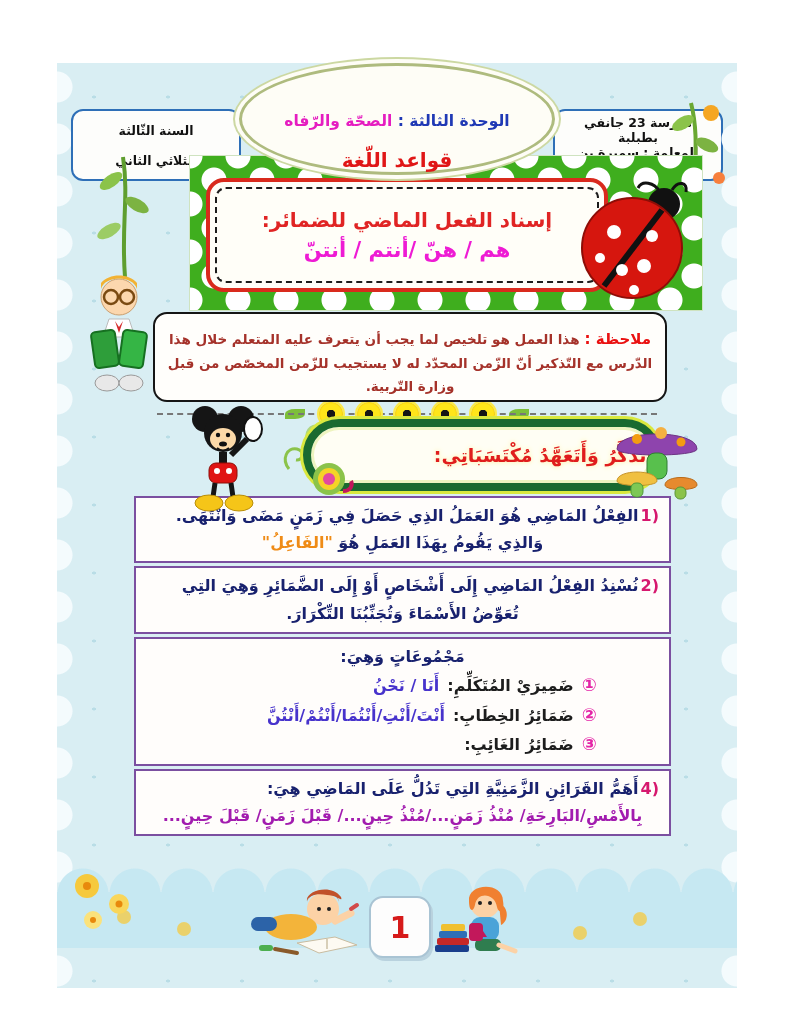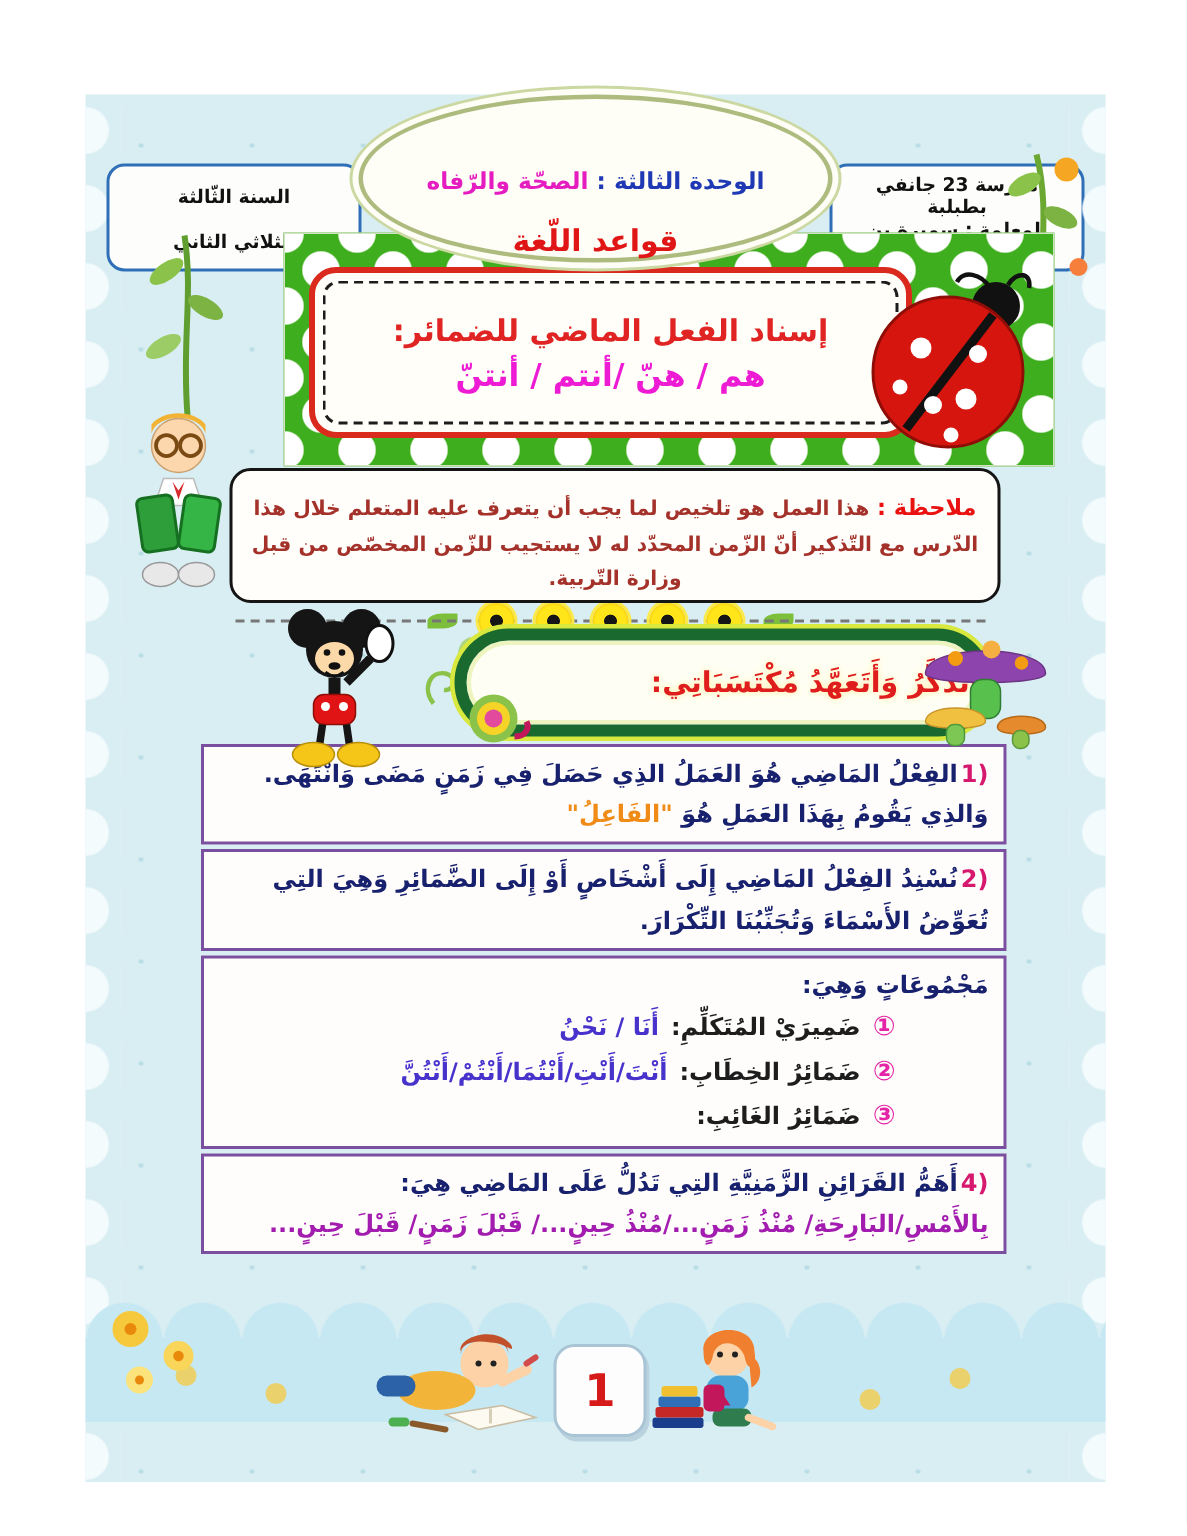--- a/index.html
+++ b/index.html
@@ -72,21 +72,21 @@
   .banner-text { direction:rtl; font-size:19px; font-weight:bold; color:#e01d1d; text-shadow:0 0 5px #ffef9e; }
   .mickey    { position:absolute; left:118px; top:340px; width:112px; height:110px; z-index:3; }
   .mushrooms { position:absolute; left:552px; top:352px; width:96px; height:86px; z-index:3; }
   .snail     { position:absolute; left:252px; top:392px; width:46px; height:42px; z-index:3; }
   .swirls    { position:absolute; left:222px; top:356px; width:44px; height:60px; z-index:1; }
 
   
   .points { position:absolute; left:77px; top:433px; width:537px; display:flex; flex-direction:column; gap:3px; }
   .pbox { background:#fffdfb; border:2px solid #7b4fa0; padding:4px 10px 5px; direction:rtl; }
   .pline { text-align:right; font-size:16px; font-weight:bold; color:#18216e; line-height:1.7; }
-  .pline.center { text-align:right; }
+  .pline.center { text-align:center; }
   .pnum { color:#d6186e; unicode-bidi:embed; direction:ltr; margin-left:2px; }
   .hl-orange { color:#ef8b16; }
   .red-line { color:#a21caf; }
   .sublist { padding-right:62px; }
   .subitem { display:flex; flex-direction:row; gap:8px; align-items:baseline;
              font-size:16px; font-weight:bold; line-height:1.65; }
   .bullet { color:#e425a7; font-size:18px; }
   .sublabel { color:#1d1d1d; }
   .subvalue { color:#4733cc; }
 

